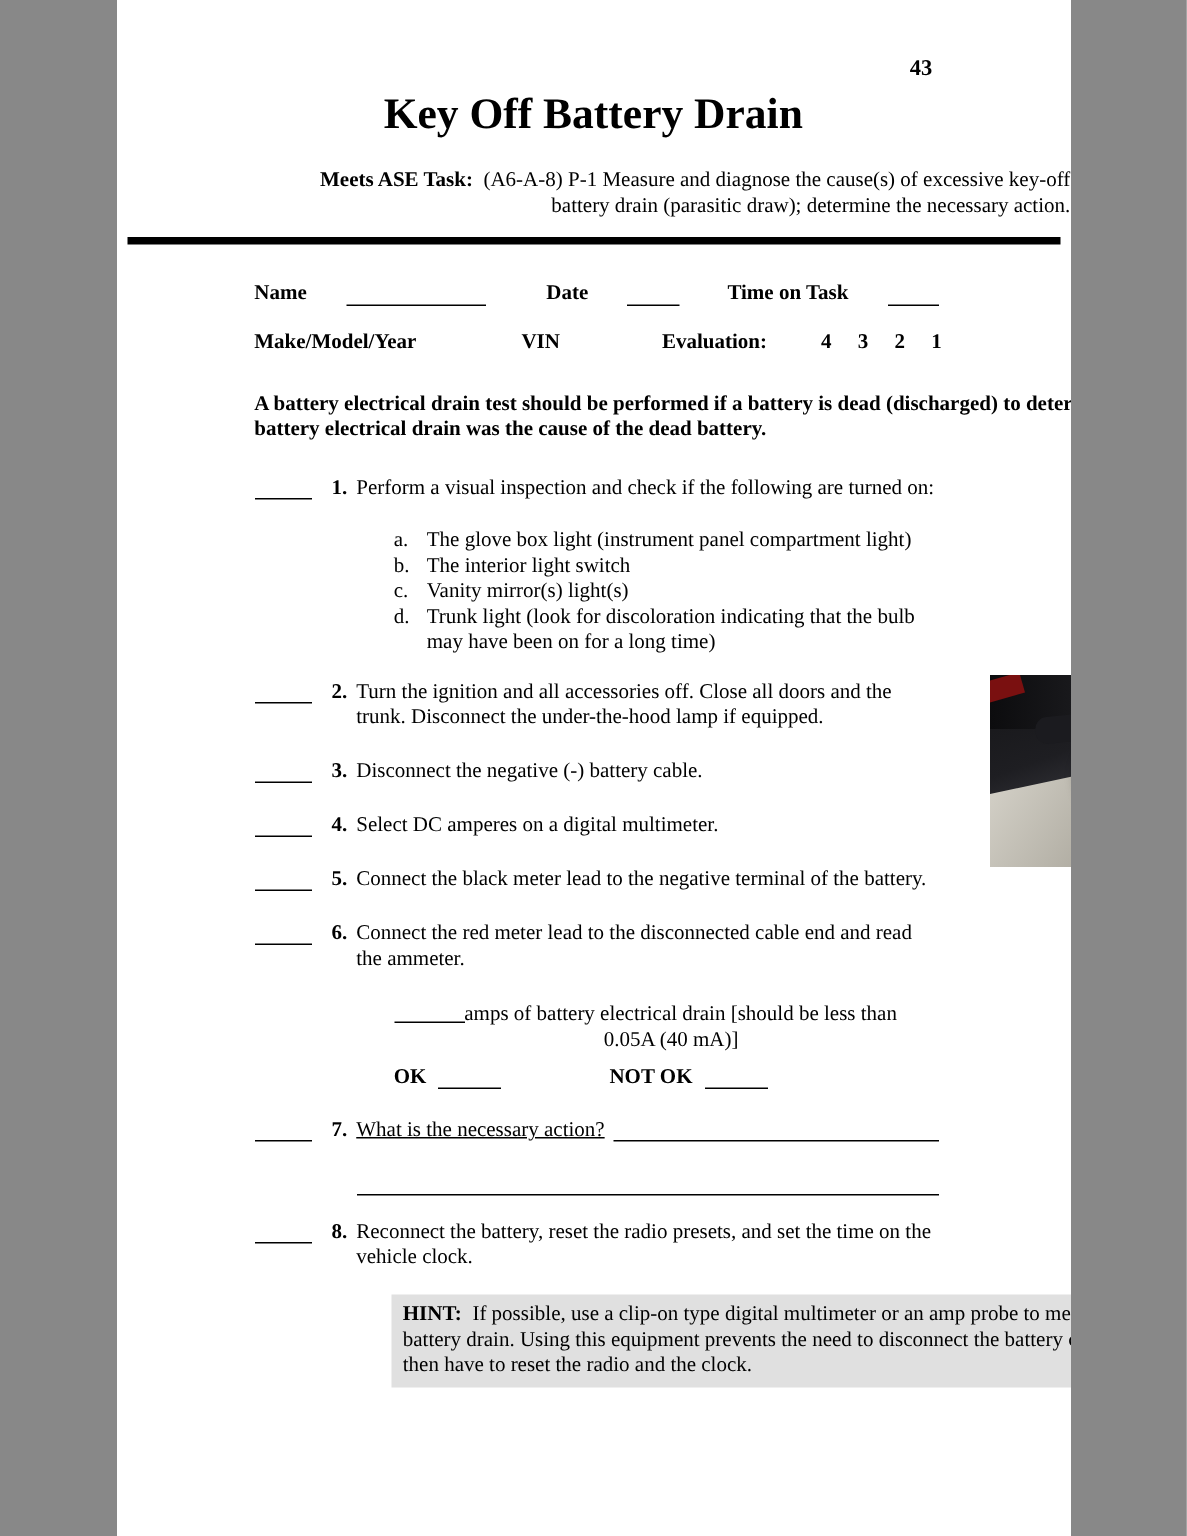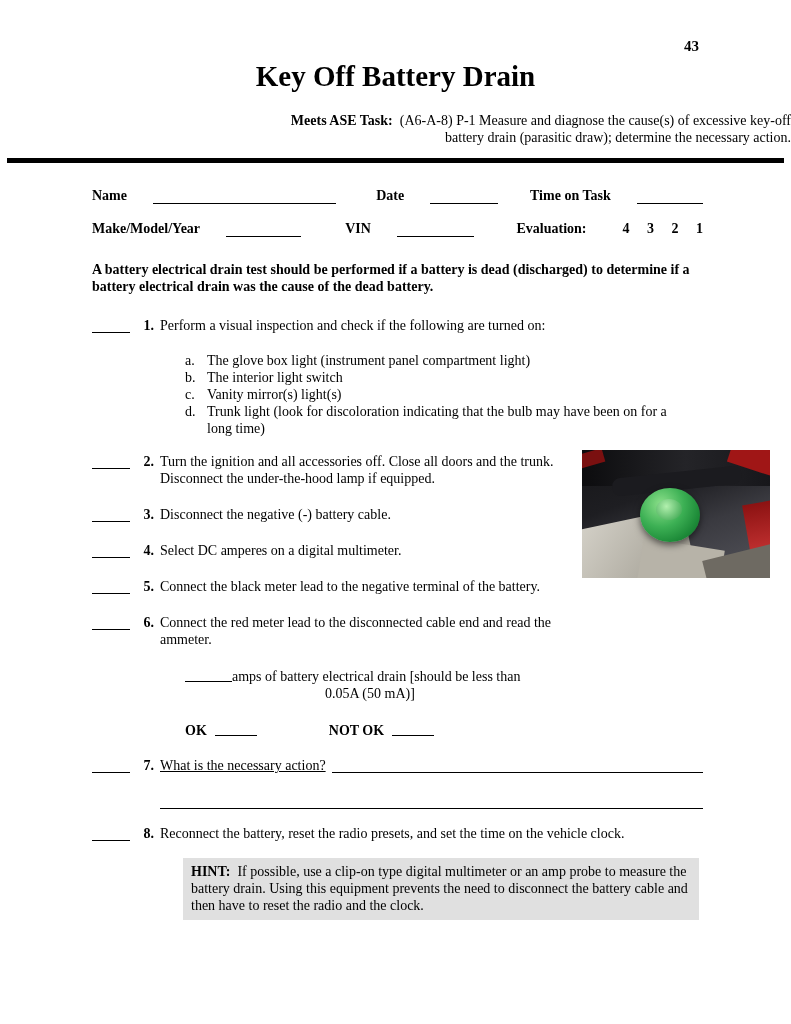--- a/index.html
+++ b/index.html
@@ -1,17 +1,17 @@
 <!DOCTYPE html>
 <html><head>
 <meta charset="utf-8">
 <style>
   html,body { margin:0; padding:0; background:#888; }
   .page {
-    position:relative; width:791px; height:1024px; margin:0 auto;
+    position:relative; width:636px; height:1024px; margin:0 auto;
     background:#ffffff; color:#000;
     font-family:"Liberation Serif", serif;
     font-size:14px; line-height:17px; overflow:hidden;
   }
   .b { font-weight:bold; }
   .page-number { position:absolute; top:38px; right:92px; font-weight:bold; font-size:15px; }
   .title { margin:0; padding-top:60px; text-align:center; font-size:29px; line-height:32px; font-weight:bold; }
   .ase { text-align:right; font-size:14px; line-height:17px; margin-top:20px; }
   .rule { height:5px; background:#000; margin:12px 7px 0 7px; }
   .content { padding:0 88px 0 92px; }
@@ -38,21 +38,21 @@
   .sub-text { width:482px; }
 
   .narrow2 { max-width:402px; }
   .narrow6 { max-width:420px; }
 
   .amps-block { margin-left:93px; margin-top:20px; }
   .amps-line1 { display:flex; align-items:flex-start; }
   .amps-line1 .blank { width:47px; margin-right:0; }
   .amps-line2 { margin-left:140px; }
 
-  .ok-row { margin-left:93px; margin-top:20px; display:flex; align-items:flex-start; }
+  .ok-row { margin-left:93px; margin-top:8px; display:flex; align-items:center; }
   .ok-row .blank { width:42px; margin-left:8px; }
   .notok-label { margin-left:72px; }
 
   .q7-line { display:flex; align-items:center;text-decoration:underline; }
   .q7-text { white-space:nowrap; margin-right:6px; }
   .q7-blank { flex:1; }
   .answer-line2 { margin-left:68px; margin-top:20px; border-bottom:1px solid #000; height:14px; }
 
   .hint-box {
     margin-left:91px; margin-top:16px; width:500px;
@@ -178,21 +178,21 @@
       <span class="blank step-blank"></span>
       <span class="step-num">6.</span>
       <div class="step-body narrow6">Connect the red meter lead to the disconnected cable end and read the ammeter.</div>
     </div>
 
     <div class="amps-block">
       <div class="amps-line1">
         <span class="blank"></span>
         <span>amps of battery electrical drain [should be less than</span>
       </div>
-      <div class="amps-line2">0.05A (50 mA)]</div>
+      <div class="amps-line2">0.05A (40 mA)]</div>
     </div>
 
     <div class="ok-row">
       <span class="b">OK</span>
       <span class="blank"></span>
       <span class="b notok-label">NOT OK</span>
       <span class="blank"></span>
     </div>
 
     <div class="step" style="margin-top:18px">

